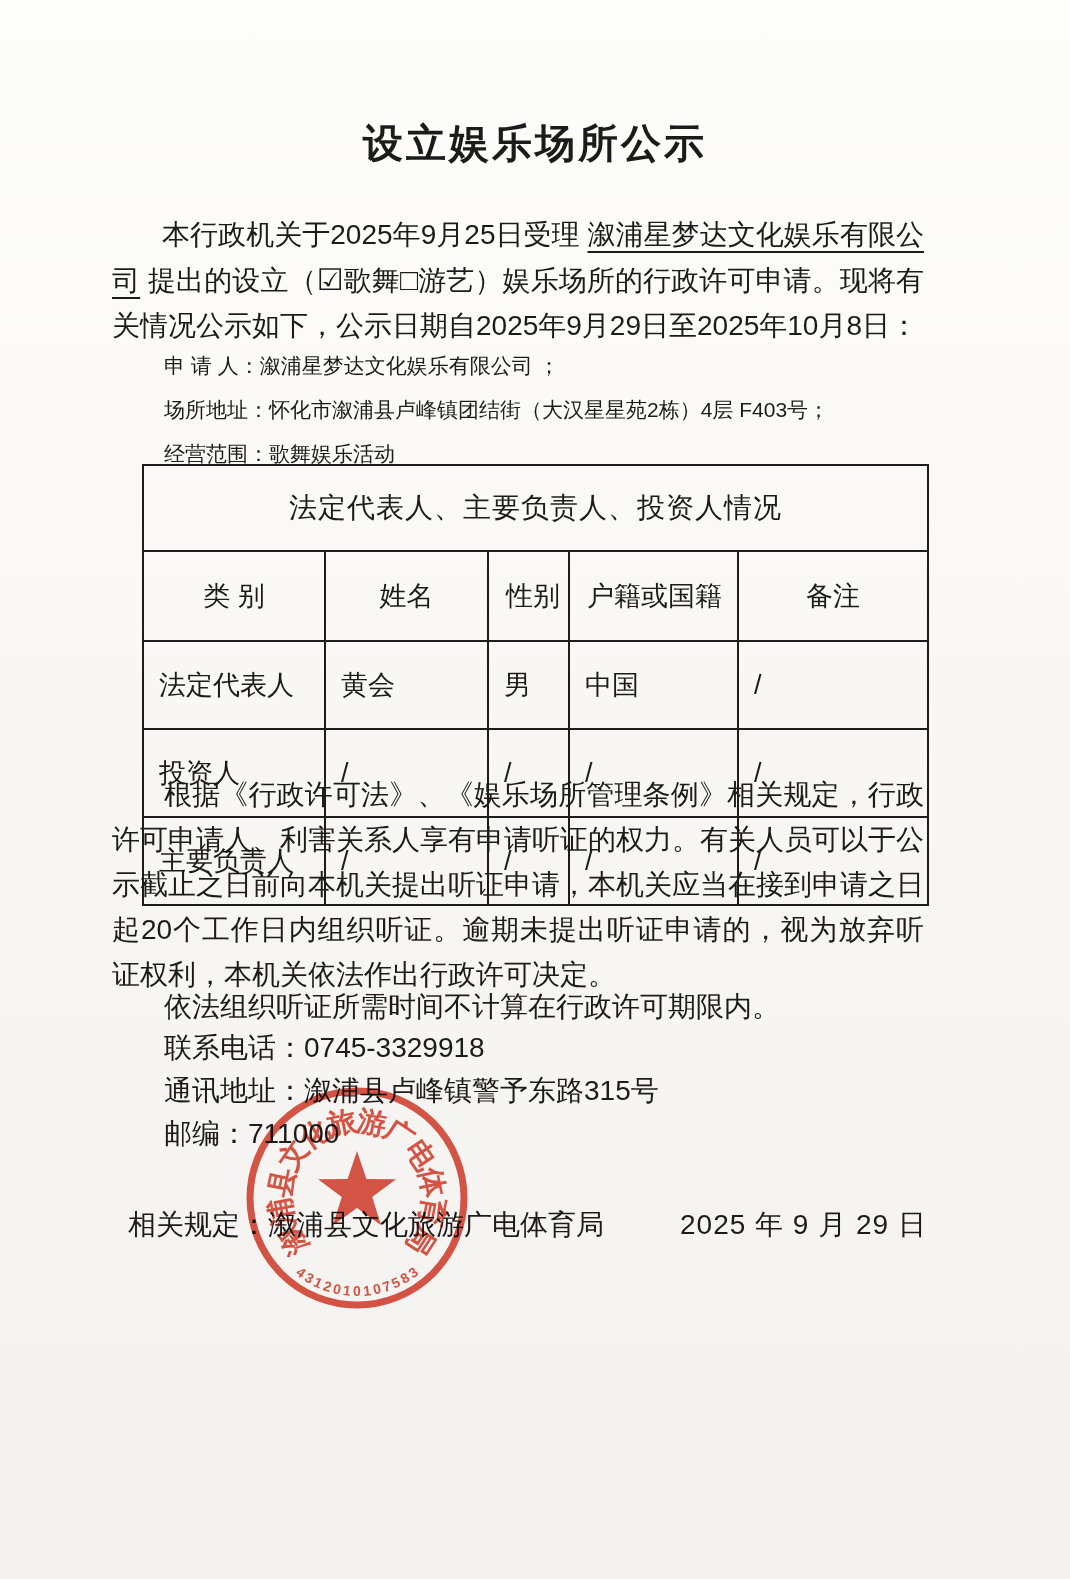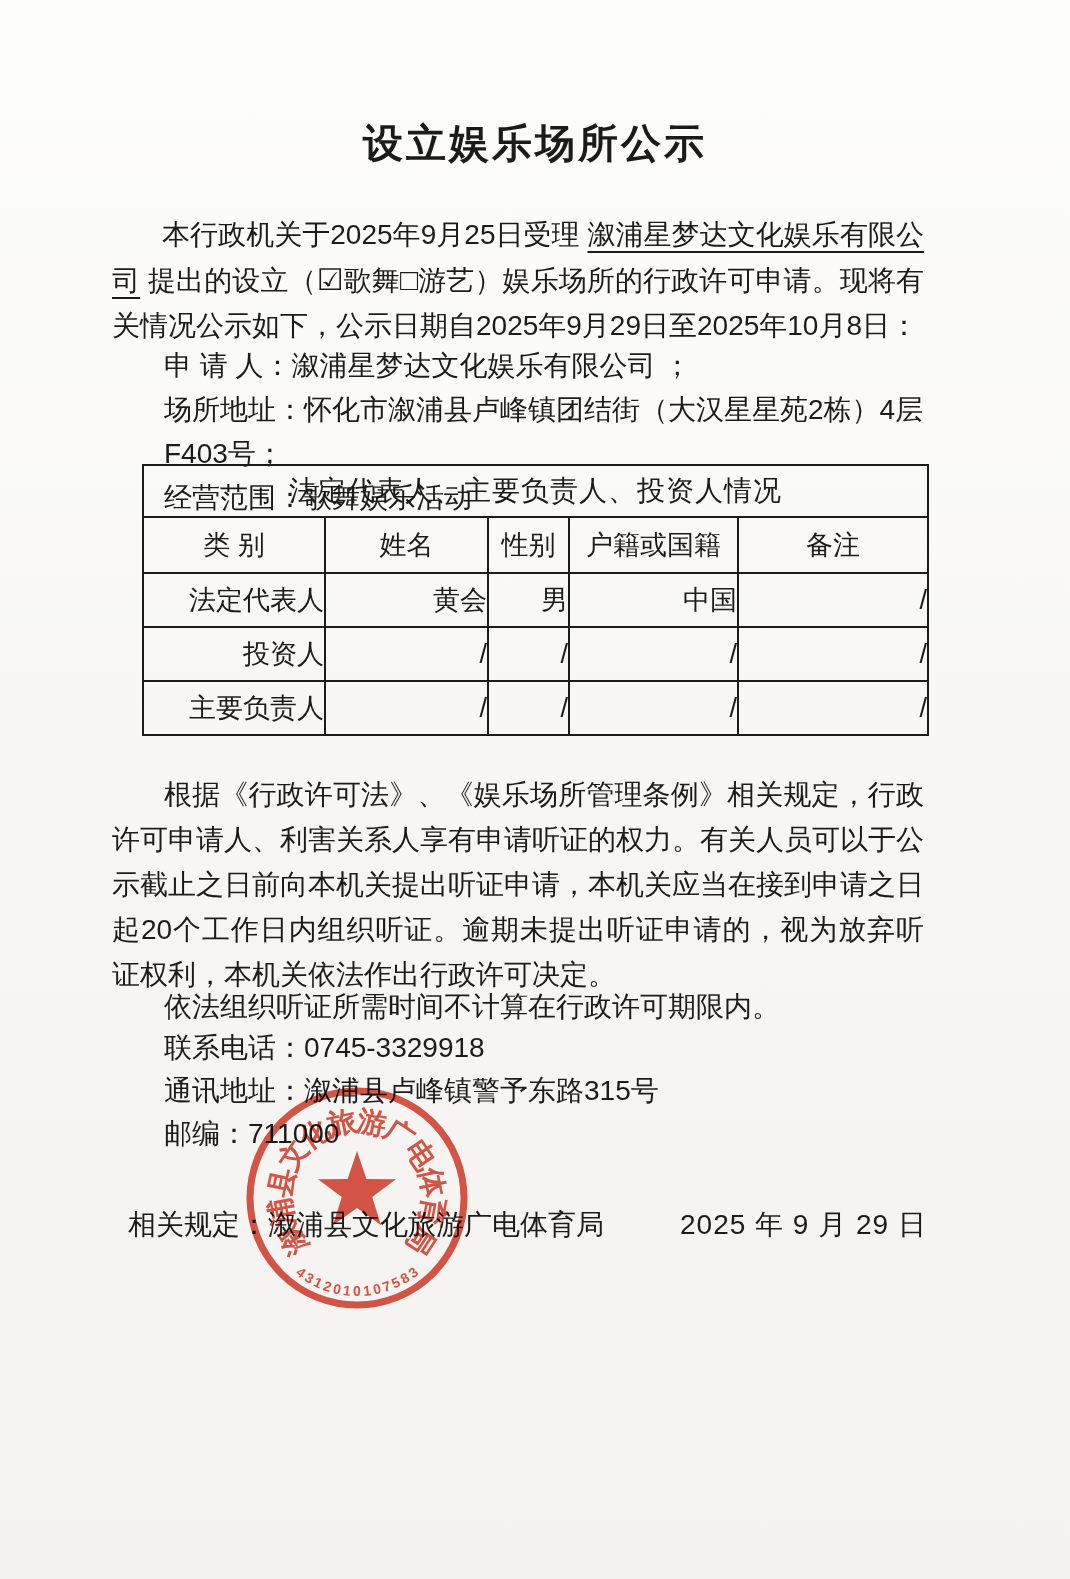--- a/index.html
+++ b/index.html
@@ -34,52 +34,52 @@
   .para3{ top:984px; text-indent:52px; }
   .underlined{
     text-decoration:underline;
     text-decoration-thickness:2px;
     text-underline-offset:7px;
   }
   .checkbox{ font-size:30px; }
   .info-block{
     position:absolute;
     top:344px; left:128px; width:812px;
-    font-size:28px;
+    font-size:21px;
     line-height:44px;
   }
   .info-line{ padding-left:36px; }
   .rep-table{
     position:absolute;
     top:464px; left:142px;
     width:785px;
     border-collapse:collapse;
     table-layout:fixed;
     font-size:27px;
     color:#1b1b1b;
   }
   .rep-table td{
     border:2px solid #1c1c1c;
-    padding:0;
+    padding:17px;
     overflow:hidden;
     white-space:nowrap;
   }
   .rep-table .t-title{
     height:50px;
     text-align:center;
     font-size:28px;
     letter-spacing:1px;
   }
   .rep-table .t-head td{
     height:54px;
     text-align:center;
   }
   .rep-table .t-row td{
     height:52px;
-    text-align:right;
+    text-align:left;
     padding-left:15px;
   }
   .contact-block{
     position:absolute;
     top:1026px; left:128px; width:700px;
     font-size:28px;
     line-height:43px;
   }
   .contact-line{ padding-left:36px; }
   .footer-agency{

